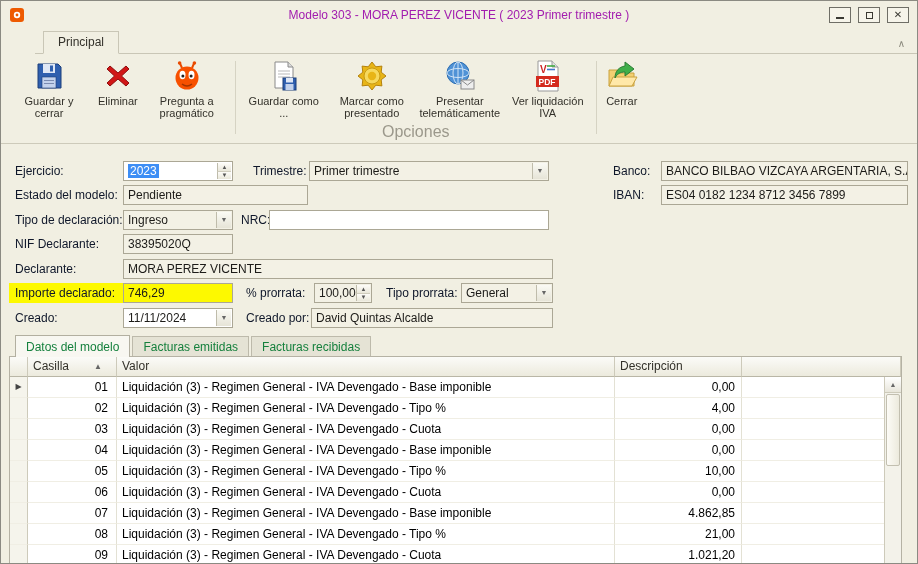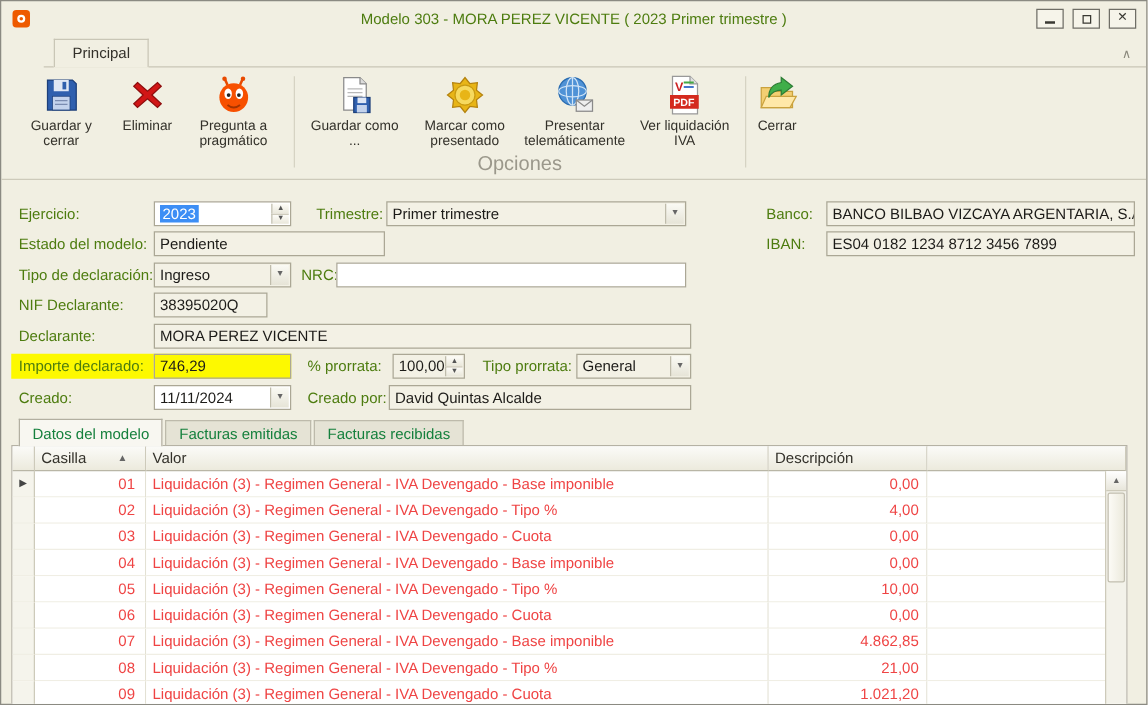--- a/index.html
+++ b/index.html
@@ -3,21 +3,21 @@
 <meta charset="utf-8">
 <style>
   * { box-sizing: border-box; margin: 0; padding: 0; }
   html,body { width:918px; height:564px; }
   body { font-family:"Liberation Sans",sans-serif; font-size:12px; overflow:hidden; }
   .window { position:relative; width:918px; height:564px; background:#f1efe2; border:1px solid #8b8a82; overflow:hidden; }
 
   
   .titlebar { position:absolute; left:0; right:0; top:0; height:28px; display:flex; align-items:center; padding:0 8px; }
   .app-ico { width:16px; height:16px; flex:0 0 16px; }
-  .title { position:absolute; left:0; right:0; text-align:center; color:#4d7c0f; font-size:12px; }
+  .title { position:absolute; left:0; right:0; text-align:center; color:#a21caf; font-size:12px; }
   .wbtns { margin-left:auto; display:flex; z-index:2; }
   .wbtn { width:22px; height:16px; border:1px solid #6f6e66; background:#f6f4ea; display:flex; align-items:center; justify-content:center; margin-left:7px; font-size:10px; color:#3a3933; line-height:1; }
   .wbtn .sq { width:7px; height:7px; border:1px solid #3a3933; }
   .wbtn .mn { width:8px; height:2px; background:#3a3933; margin-top:6px; }
 
   
   .tabrow { position:absolute; left:0; right:0; top:28px; height:25px; border-bottom:1px solid #c9c6b6; display:flex; align-items:flex-end; padding:0 8px;margin-left:34px; }
   .rtab { padding:3px 14px 4px; background:#f1efe2; border:1px solid #c9c6b6; border-bottom:1px solid #f1efe2; margin-bottom:-1px; color:#33312a; }
   .ribbon-chevron { margin-left:auto; color:#8a887c; font-size:10px; padding:0 4px 4px; }
 
@@ -25,21 +25,21 @@
   .toolbar { position:absolute; left:0; right:0; top:53px; height:90px; border-bottom:1px solid #cdcaba; display:flex; align-items:stretch; padding:1px 2px; }
   .tb-group { position:relative; display:flex; align-items:flex-start; padding:2px 2px 14px; }
   .tb-group-label { position:absolute; left:0; right:0; bottom:1px; text-align:center; font-size:16px; color:#9b988b; }
   .tb-sep { width:1px; background:#d6d3c3; margin:6px 2px 8px; }
   .tbtn { display:flex; flex-direction:column; align-items:center; padding:3px 5px; max-width:88px; border-radius:3px; }
   .tbtn .ico { width:32px; height:32px; flex:0 0 32px; }
   .tbtn .lbl { font-size:11px; line-height:12px; color:#33312a; text-align:center; margin-top:3px; }
 
   
   .formarea { position:absolute; left:0; right:0; top:143px; height:190px; }
-  .flabel { position:absolute; height:20px; line-height:20px; color:#4d7c0f; white-space:nowrap; }
+  .flabel { position:absolute; height:20px; line-height:20px; color:#0f172a; white-space:nowrap; }
   .hl-label { position:absolute; background:#fdf900; }
   .ffield { position:absolute; height:20px; border:1px solid #aba795; background:#f3f1e5; line-height:18px; padding:0 4px; color:#1c1b18; white-space:nowrap; overflow:hidden; }
   .ffield.white { background:#ffffff; }
   .ffield.yellow { background:#fdf900; }
   .sel { background:#3d8ef5; color:#fff; padding:0 2px; }
   .dd { position:absolute; right:1px; top:1px; bottom:1px; width:15px; background:linear-gradient(#fafaf4,#e6e4d7); border-left:1px solid #bfbcab; display:flex; align-items:center; justify-content:center; font-size:7px; color:#666; font-style:normal; }
   .spin { position:absolute; right:1px; top:1px; bottom:1px; width:14px; display:flex; flex-direction:column; }
   .spin i { flex:1; border-left:1px solid #bfbcab; background:linear-gradient(#fdfcf8,#e9e7da); font-size:6px; color:#555; display:flex; align-items:center; justify-content:center; font-style:normal; line-height:1; }
   .spin i + i { border-top:1px solid #cfccbd; }
 
@@ -48,21 +48,21 @@
   .dtab { padding:0 10px; height:20px; line-height:20px; background:#e5e3d5; border:1px solid #bdbaab; border-bottom:none; color:#15803d; margin-right:2px; }
   .dtab.active { background:#f8f7f1; border-color:#b2afa0; height:22px; line-height:22px; margin-bottom:-1px; }
 
   
   .grid { position:absolute; left:8px; top:355px; width:893px; height:209px; border:1px solid #b5b2a4; background:#fff; overflow:hidden; }
   .ghead, .trow { display:grid; grid-template-columns:18px 89px 498px 127px 1fr; }
   .ghead { height:20px; }
   .hcell { background:linear-gradient(#fbfbf8,#eceadd); border-right:1px solid #cdcaba; border-bottom:1px solid #b9b6a6; line-height:19px; padding:0 5px; color:#33312a; white-space:nowrap; overflow:hidden; position:relative; }
   .hcell .sort { position:absolute; right:14px; top:0; font-size:8px; color:#666; }
   .trow { height:21px; }
-  .cell { border-right:1px solid #e3e1d4; border-bottom:1px solid #f0eee4; line-height:20px; padding:0 5px; color:#ef4444; white-space:nowrap; overflow:hidden; background:#fff; }
+  .cell { border-right:1px solid #e3e1d4; border-bottom:1px solid #f0eee4; line-height:20px; padding:0 5px; color:#000000; white-space:nowrap; overflow:hidden; background:#fff; }
   .c-ind { background:#f5f4ec; border-right:1px solid #cdcaba; text-align:center; font-size:8px; color:#444; padding:0; }
   .c-cas { text-align:right; padding-right:8px; }
   .c-val { text-align:right; padding-right:6px; }
   .c-fill { border-right:none; }
 
   .vscroll { position:absolute; top:20px; right:0; bottom:0; width:17px; background:#f3f2ea; border-left:1px solid #cdcaba; }
   .sb-up { height:16px; border-bottom:1px solid #cdcaba; background:linear-gradient(#ffffff,#e8e6db); display:flex; align-items:center; justify-content:center; font-size:7px; color:#666; }
   .sb-thumb { position:absolute; top:17px; left:1px; right:1px; height:72px; background:linear-gradient(90deg,#fcfbf6,#eceadd); border:1px solid #c2bfb0; border-radius:2px; }
 </style>
 </head>
@@ -232,21 +232,21 @@
           <i>▼</i>
         </span>
     </div>
 
     <span class="flabel" style="left:240px;top:66px">NRC:</span>
     <div class="ffield white" style="left:268px;top:66px;width:280px">
       <span></span>
     </div>
 
     <span class="flabel" style="left:14px;top:90px">NIF Declarante:</span>
-    <div class="ffield" style="left:122px;top:90px;width:91px">
+    <div class="ffield" style="left:122px;top:90px;width:110px">
       <span>38395020Q</span>
     </div>
 
     <span class="flabel" style="left:14px;top:115px">Declarante:</span>
     <div class="ffield" style="left:122px;top:115px;width:430px">
       <span>MORA PEREZ VICENTE</span>
     </div>
 
     <span class="hl-label" style="left:8px;top:139px;width:114px;height:20px"></span>
     <span class="flabel" style="left:14px;top:139px">Importe declarado:</span>

